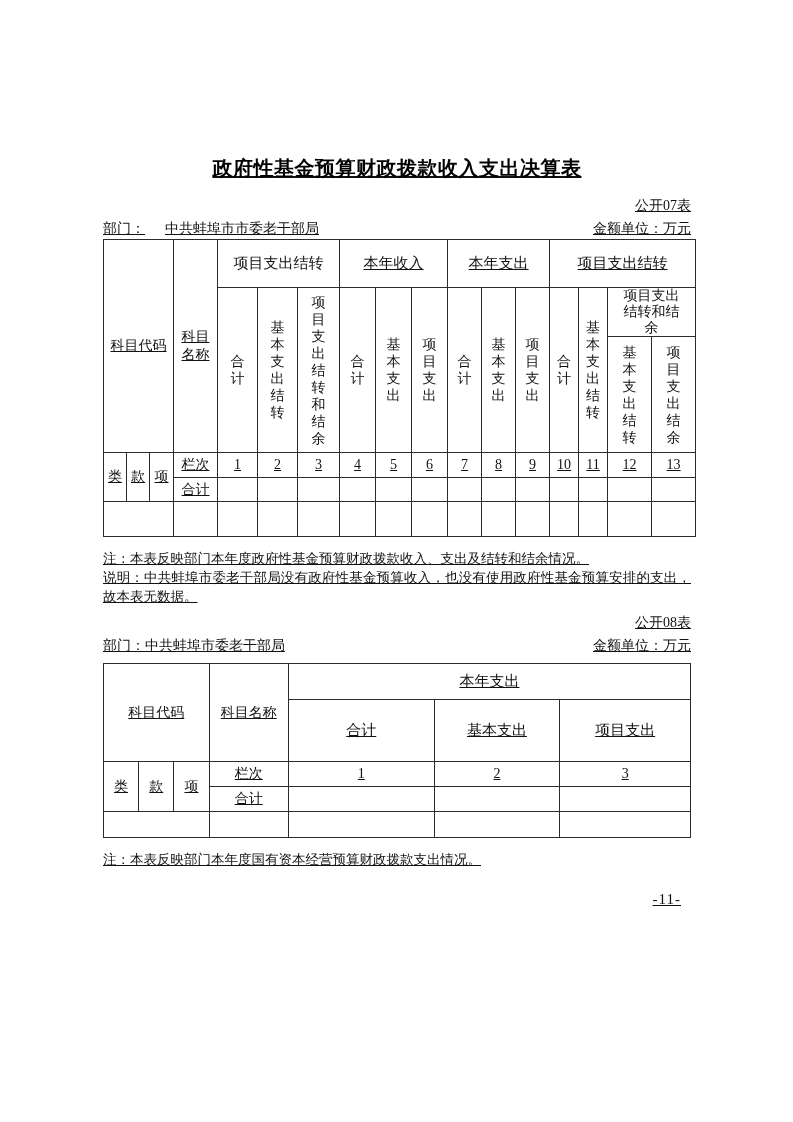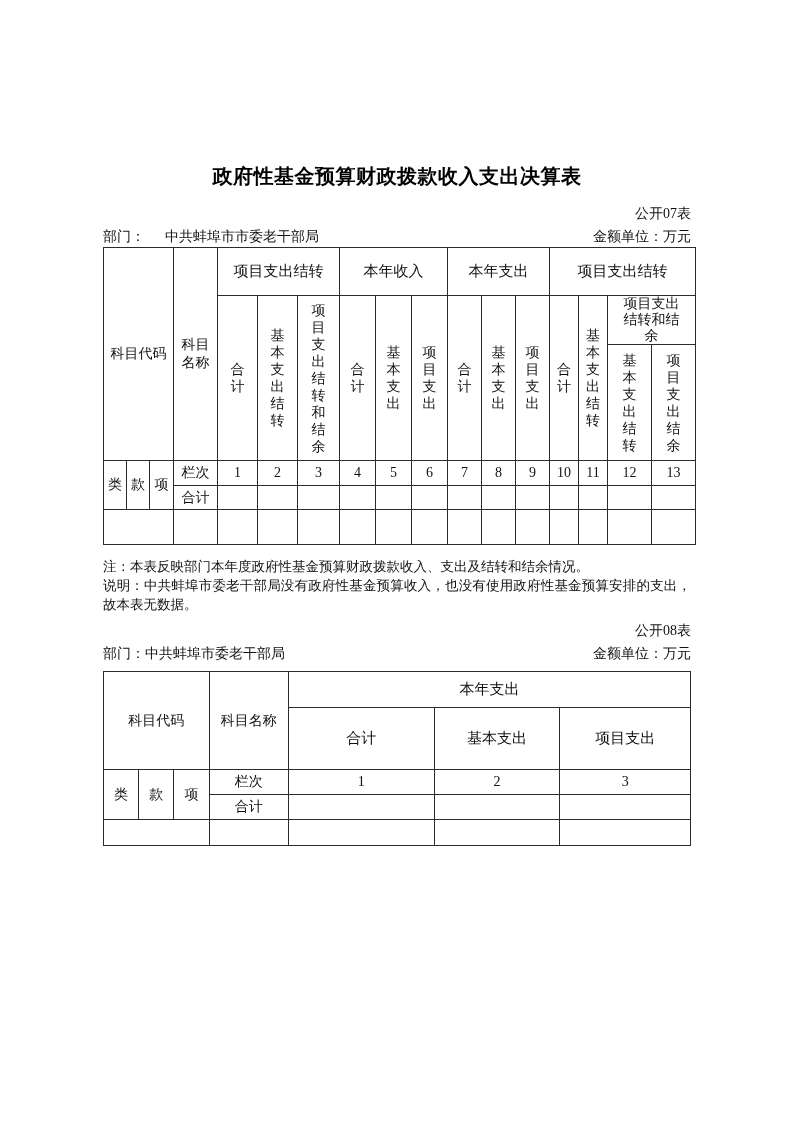--- a/index.html
+++ b/index.html
@@ -1,21 +1,21 @@
 <!DOCTYPE html>
 <html><head>
 <meta charset="utf-8">
 <style>
   html,body { margin:0; padding:0; background:#888; }
   .page {
     width:793px; height:1122px; background:#ffffff; position:relative;
     margin:0 auto; overflow:hidden;
     font-family:"Liberation Serif", serif; color:#111;
   }
-  .content { position:absolute; left:103px; top:8px; width:588px; }
+  .content { position:absolute; left:103px; top:0; width:588px;text-decoration:underline; }
 
   .doc-title {
     margin-top:153px; text-align:center;
     font-family:"Liberation Sans", sans-serif; font-weight:700;
     font-size:20px; line-height:30px; letter-spacing:0.5px; color:#000;
   }
   .form-no { text-align:right; font-size:14px; line-height:18px; }
   .form-no-1 { margin-top:14px; }
   .form-no-2 { margin-top:8px; }
   .dept-line {
@@ -228,17 +228,19 @@
         <td colspan="3"></td>
         <td></td>
         <td></td>
         <td></td>
         <td></td>
       </tr>
     </tbody>
       </table>
 
     <div class="notes">
-    </div>
-
+      <p>注：本表反映部门本年度国有资本经营预算财政拨款支出情况。</p>
+    </div>
+
+    <div class="page-number">-11-</div>
 
   </div>
 </div>
 
 </body></html>

